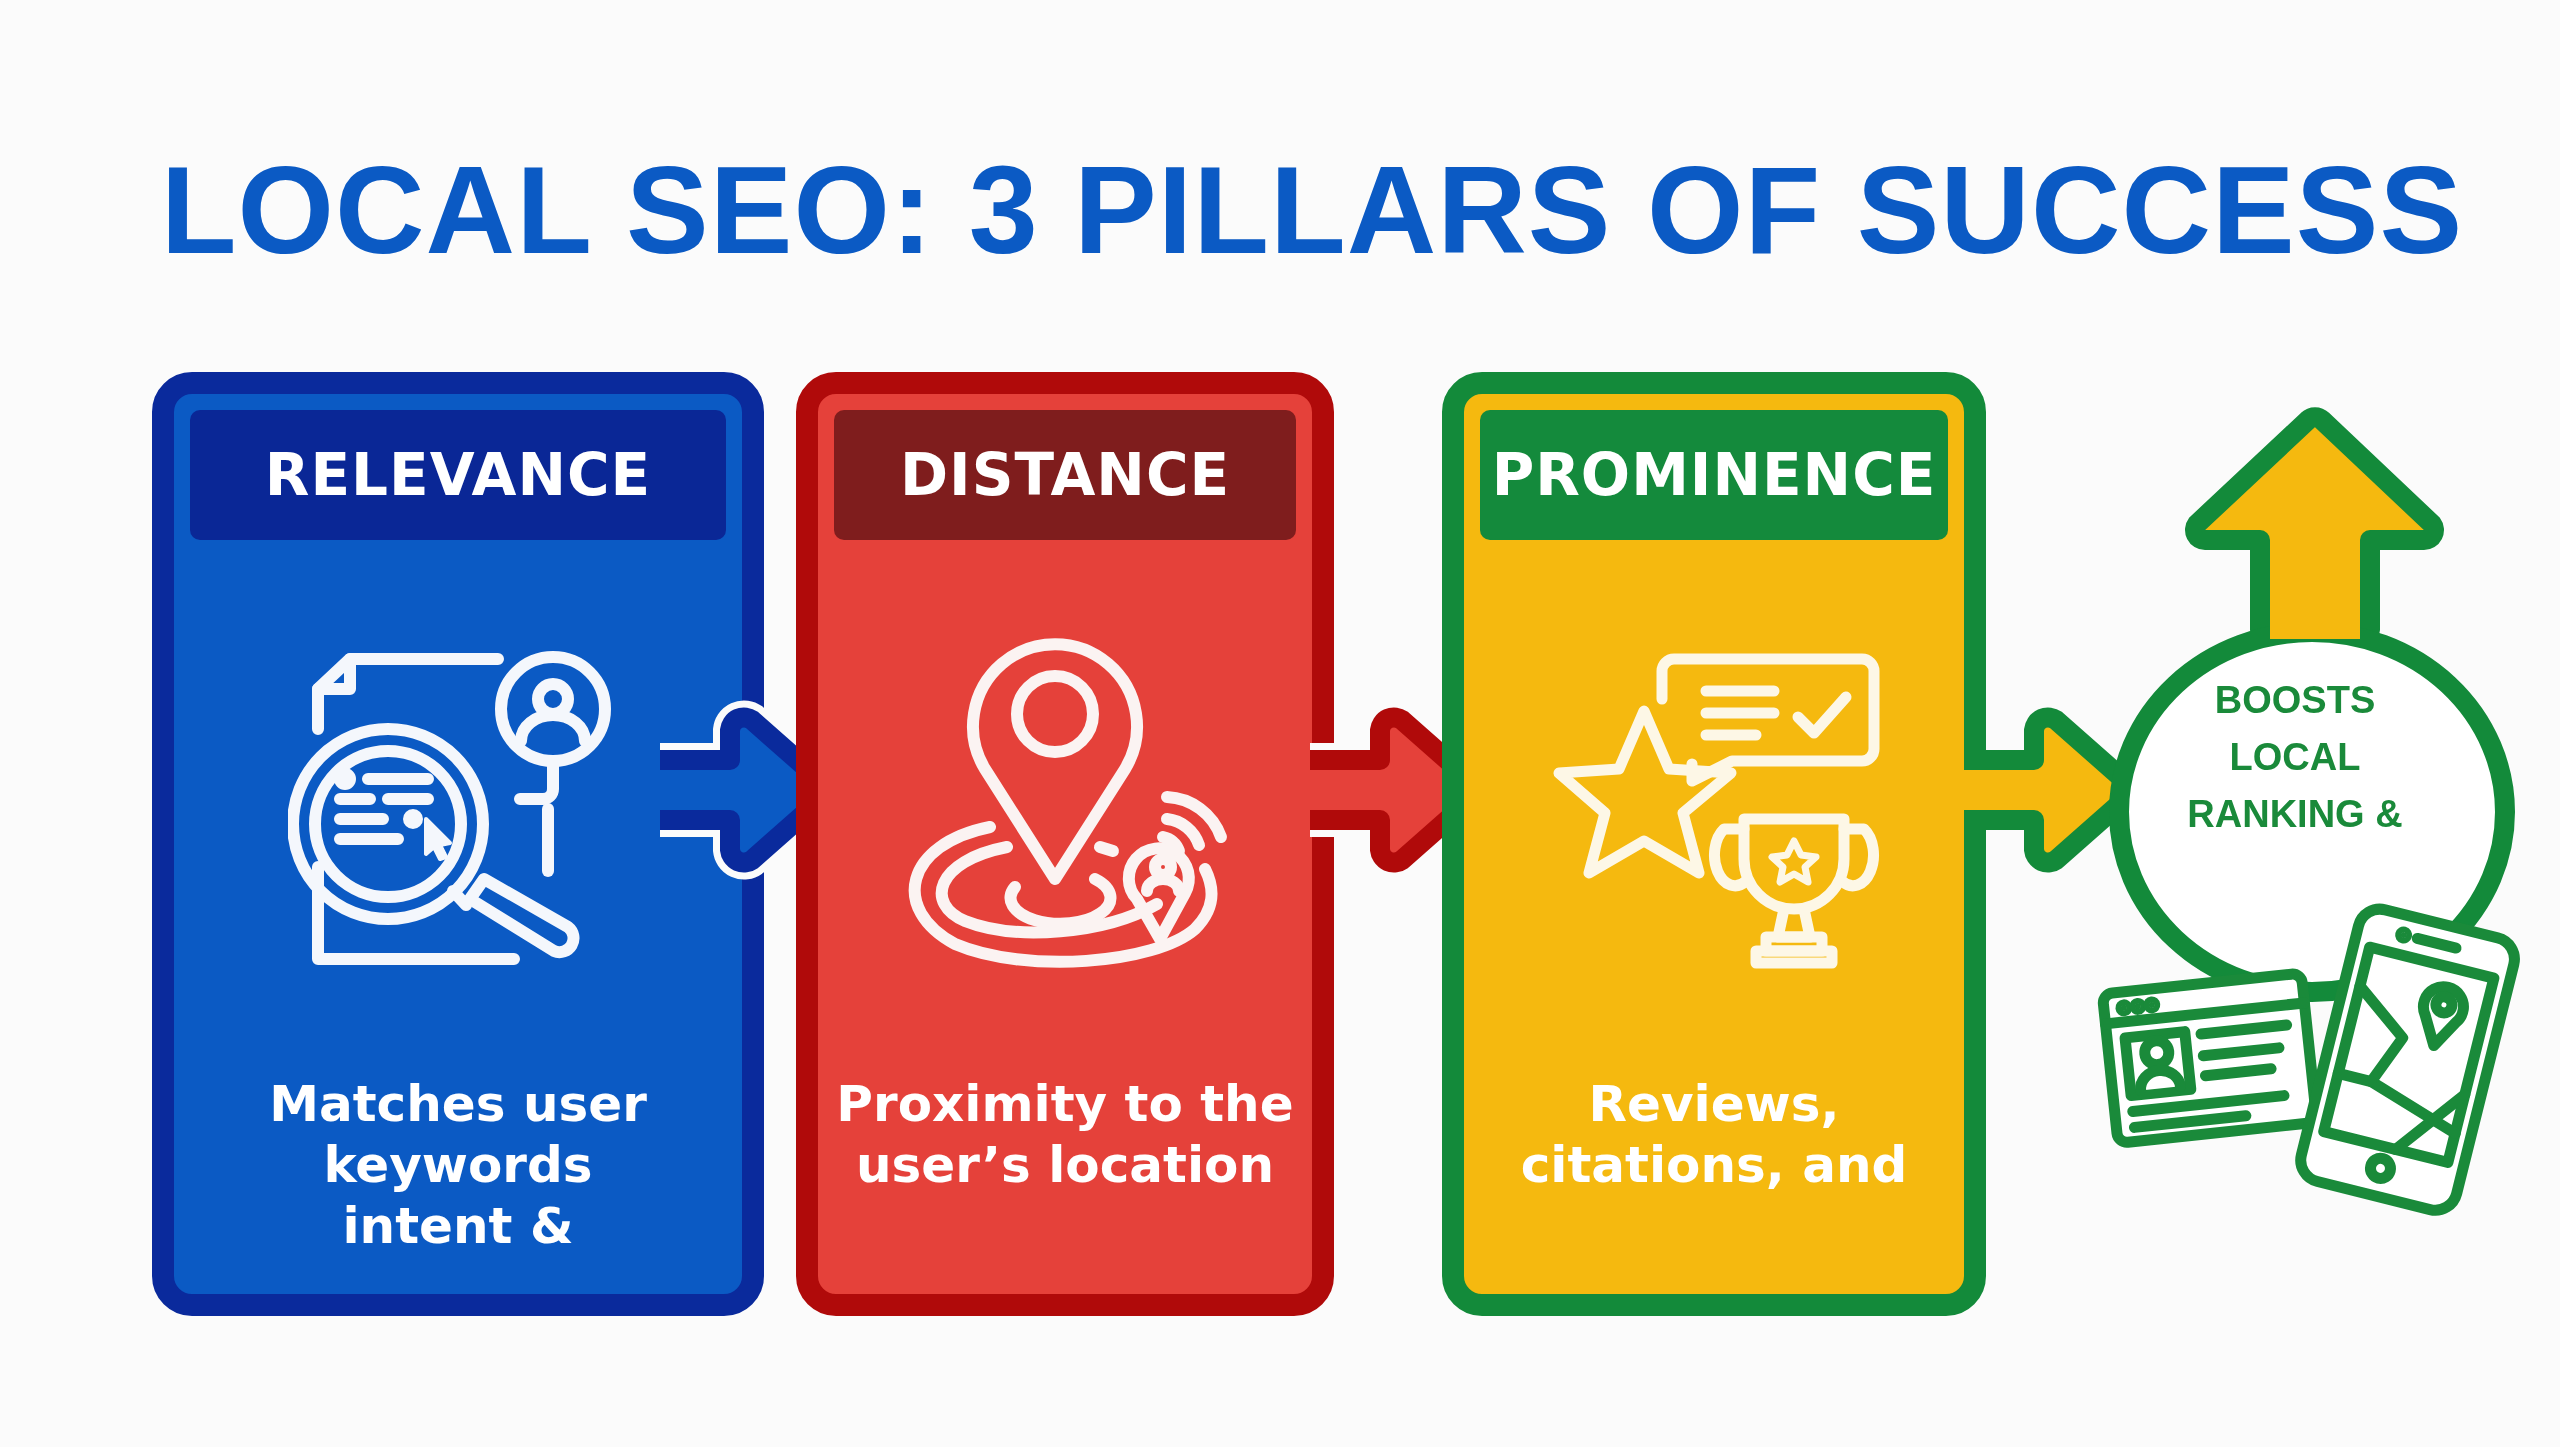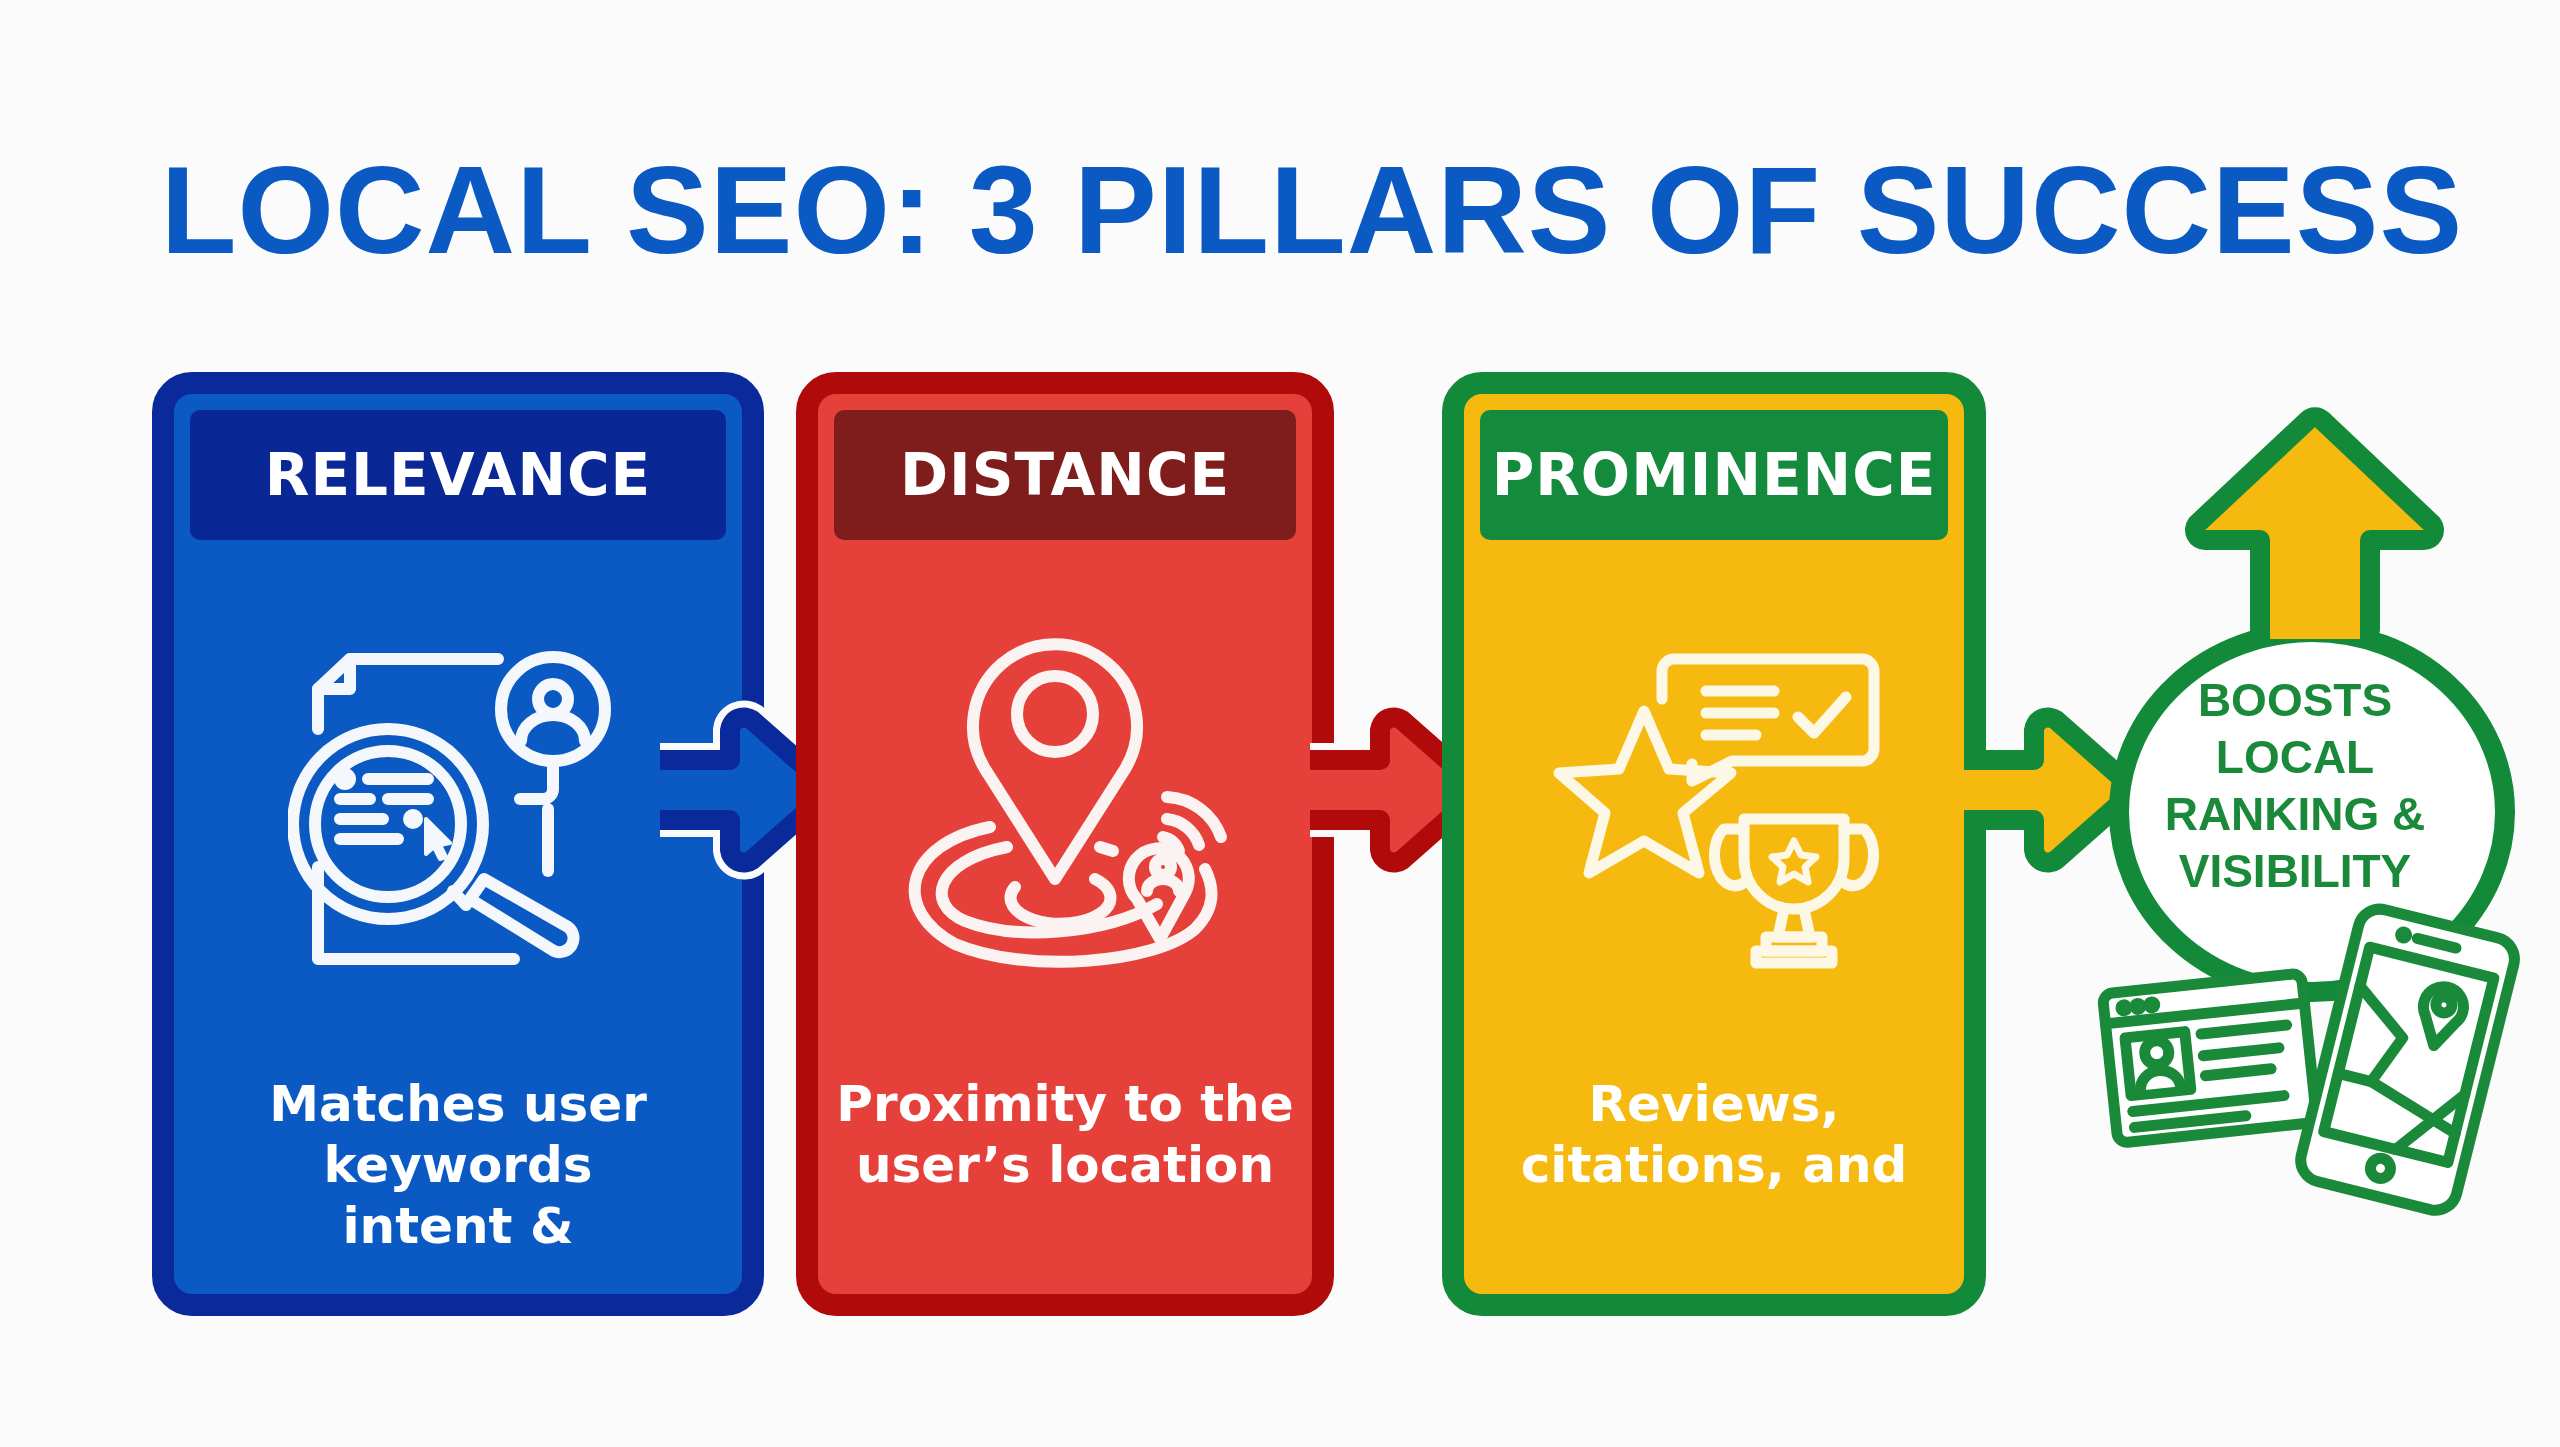--- a/index.html
+++ b/index.html
@@ -41,21 +41,21 @@
   #card-relevance .label { background:#0a2796; }
   #card-distance   { left:796px;  width:538px; border-color:#b00a0a; background:#e5413a; }
   #card-distance .label { background:#7f1d1d; }
   #card-prominence { left:1442px; width:544px; border-color:#138a3a; background:#f5b90f; }
   #card-prominence .label { background:#148a3c; }
 
   .arrow { position:absolute; }
   .outcome { position:absolute; }
   .outcome-text {
     position:absolute; left:2110px; top:672px; width:370px;
-    text-align:center; color:#1a8a3a; font-weight:700; font-size:46px; line-height:57px;
+    text-align:center; color:#1a8a3a; font-weight:700; font-size:38px; line-height:57px;
     font-family:"Liberation Sans", "DejaVu Sans", sans-serif;
   }
   .outcome-text span { display:block; }
 </style>
 </head>
 <body>
 
 <div class="title">LOCAL SEO: 3 PILLARS OF SUCCESS</div>
 
 <div class="card" id="card-relevance">
@@ -173,14 +173,13 @@
     <path d="M340 750 L394 680"></path>
     <path d="M352 640 L336 612 a20 20 0 1 1 32 0 Z"></path>
     <circle cx="352" cy="598" r="8"></circle>
     <circle cx="330" cy="772" r="10"></circle>
   </g>
 </svg>
 <div class="outcome-text">
   <span>BOOSTS</span>
   <span>LOCAL</span>
   <span>RANKING &amp;</span>
-  <span>VISIBILITY</span>
 </div>
 
 </body></html>

